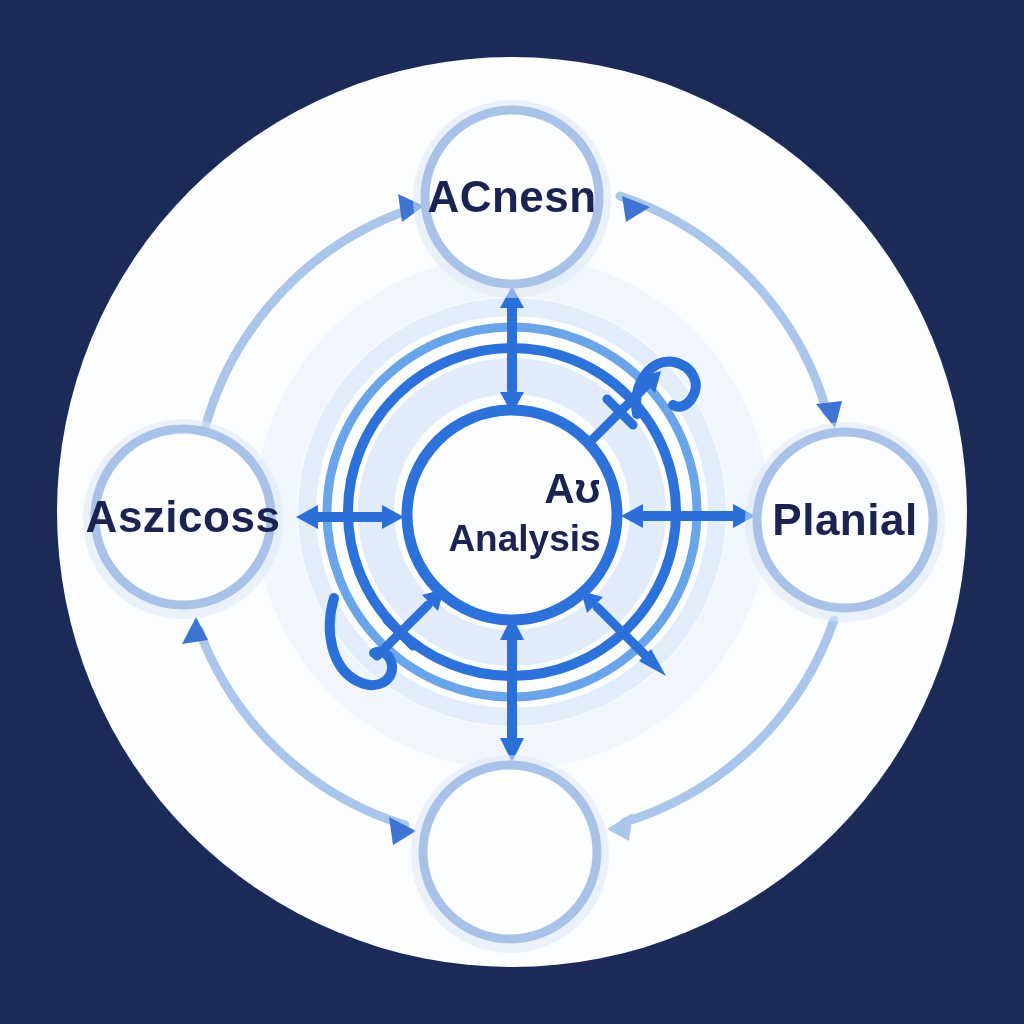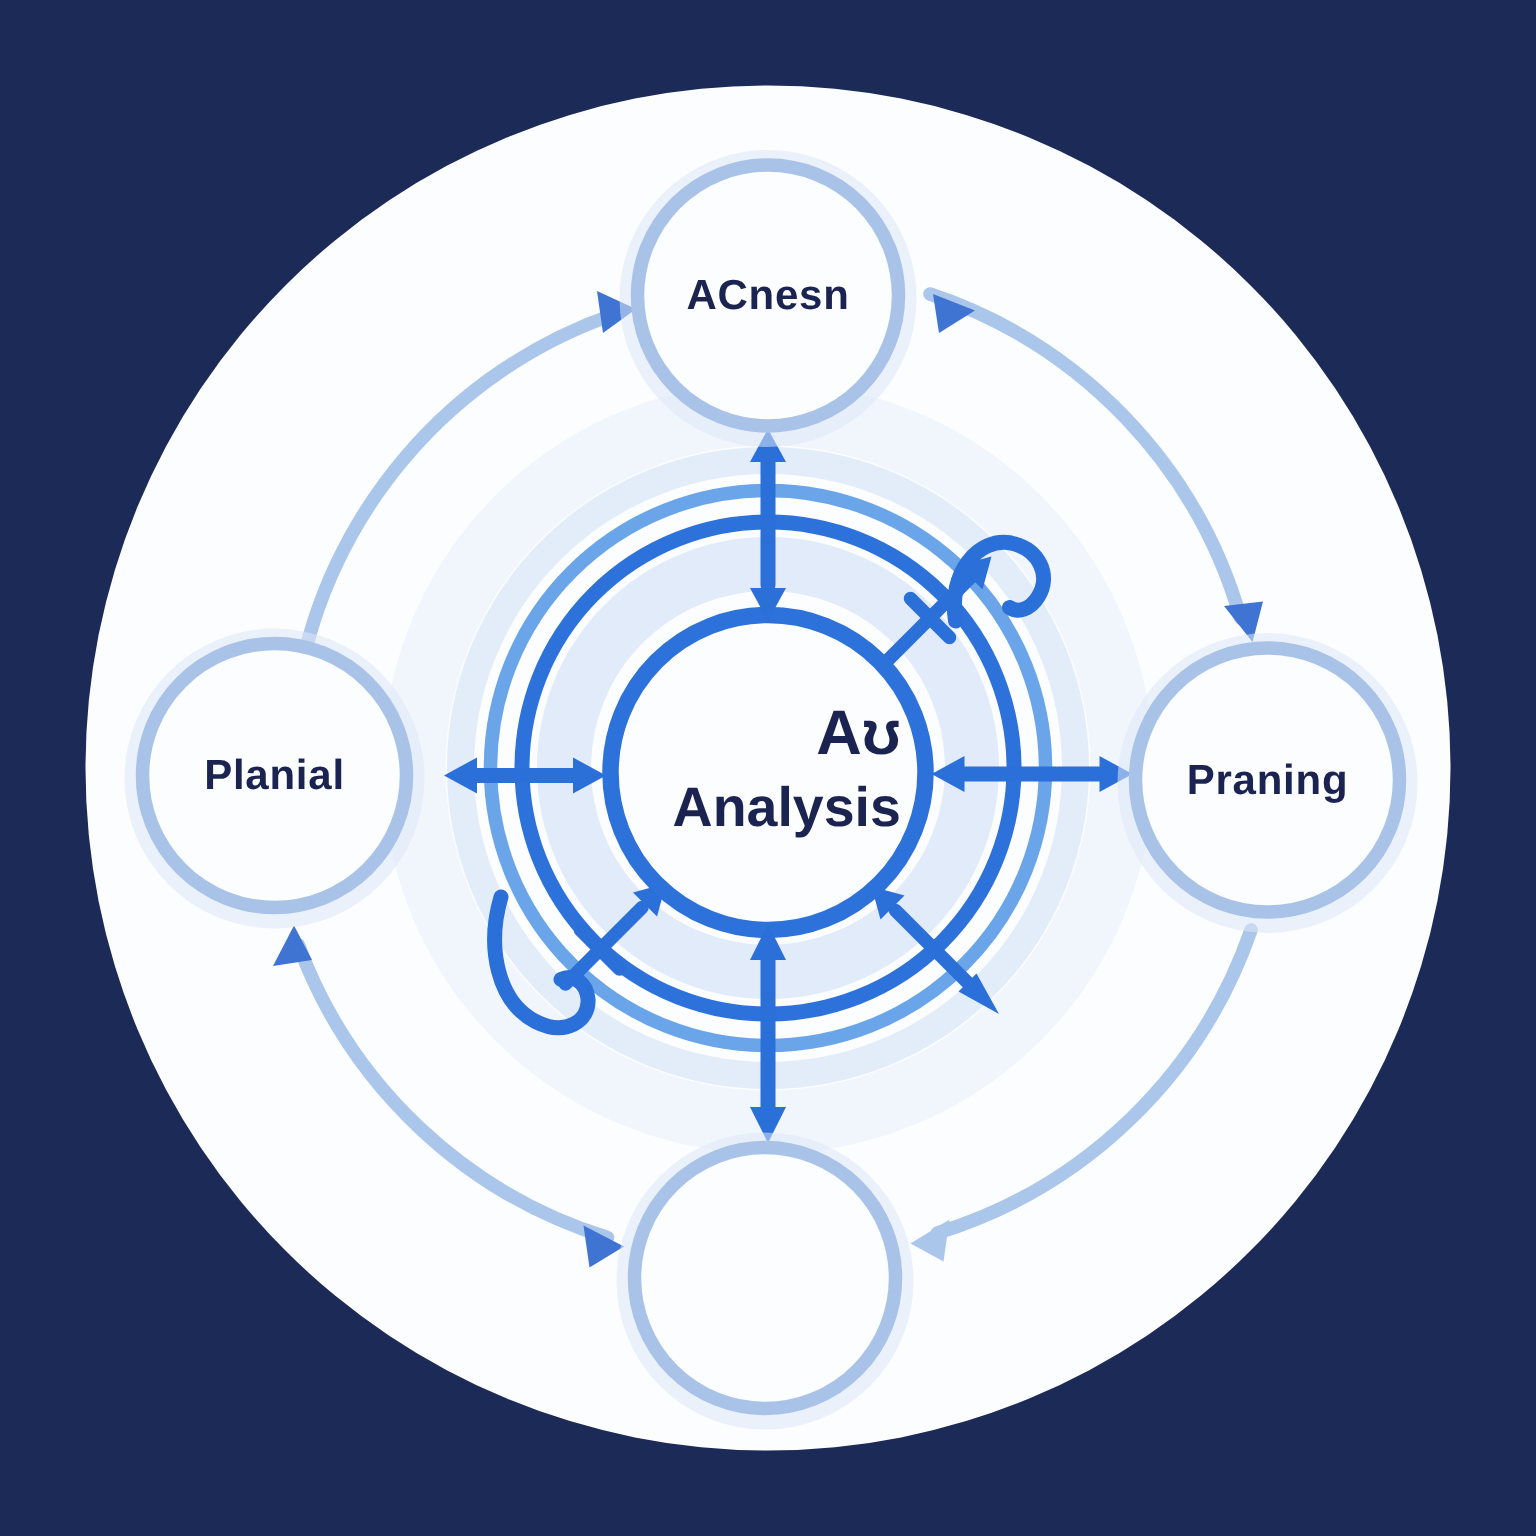--- a/index.html
+++ b/index.html
@@ -28,21 +28,21 @@
   .head-mid       { fill: var(--arrowhead-dark, #3f74d2); stroke: none; }
   .head-light     { fill: var(--arc-light, #aac6ea); stroke: none; }
   .arc            { fill: none; stroke: var(--arc-light, #aac6ea); stroke-width: 9; stroke-linecap: round; }
   .node-glow      { fill: var(--halo, #dce8f8); opacity: 0.55; }
   .node-circle    { fill: var(--canvas, #fcfdff); stroke: var(--node-border, #a9c3e8); stroke-width: 9; }
 
   .label {
     position: absolute;
     transform: translate(-50%, -50%);
     font-weight: 700;
-    font-size: 28px;
+    font-size: 44px;
     color: var(--text, #1b2450);
     white-space: nowrap;
     letter-spacing: 0.5px;
   }
   .center-label {
     position: absolute;
     left: 513px;
     top: 512px;
     transform: translate(-50%, -50%);
     text-align: center;
@@ -129,20 +129,20 @@
     <circle class="node-glow" cx="845" cy="522" r="100"></circle>
     <circle class="node-glow" cx="510" cy="854" r="99"></circle>
 
     <circle class="node-circle" cx="512" cy="197" r="87"></circle>
     <circle class="node-circle" cx="183" cy="517" r="88"></circle>
     <circle class="node-circle" cx="845" cy="520" r="88"></circle>
     <circle class="node-circle" cx="510" cy="852" r="87"></circle>
   </svg>
 
   <div class="label" style="left:512px; top:197px;">ACnesn</div>
-  <div class="label" style="left:183px; top:517px;">Planial</div>
-  <div class="label" style="left:845px; top:520px;">Praning</div>
+  <div class="label" style="left:183px; top:517px;">Aszicoss</div>
+  <div class="label" style="left:845px; top:520px;">Planial</div>
 
   <div class="center-label">
     <div class="line1">Aʊ</div>
     <div class="line2">Analysis</div>
   </div>
 </div>
 
 </body></html>

